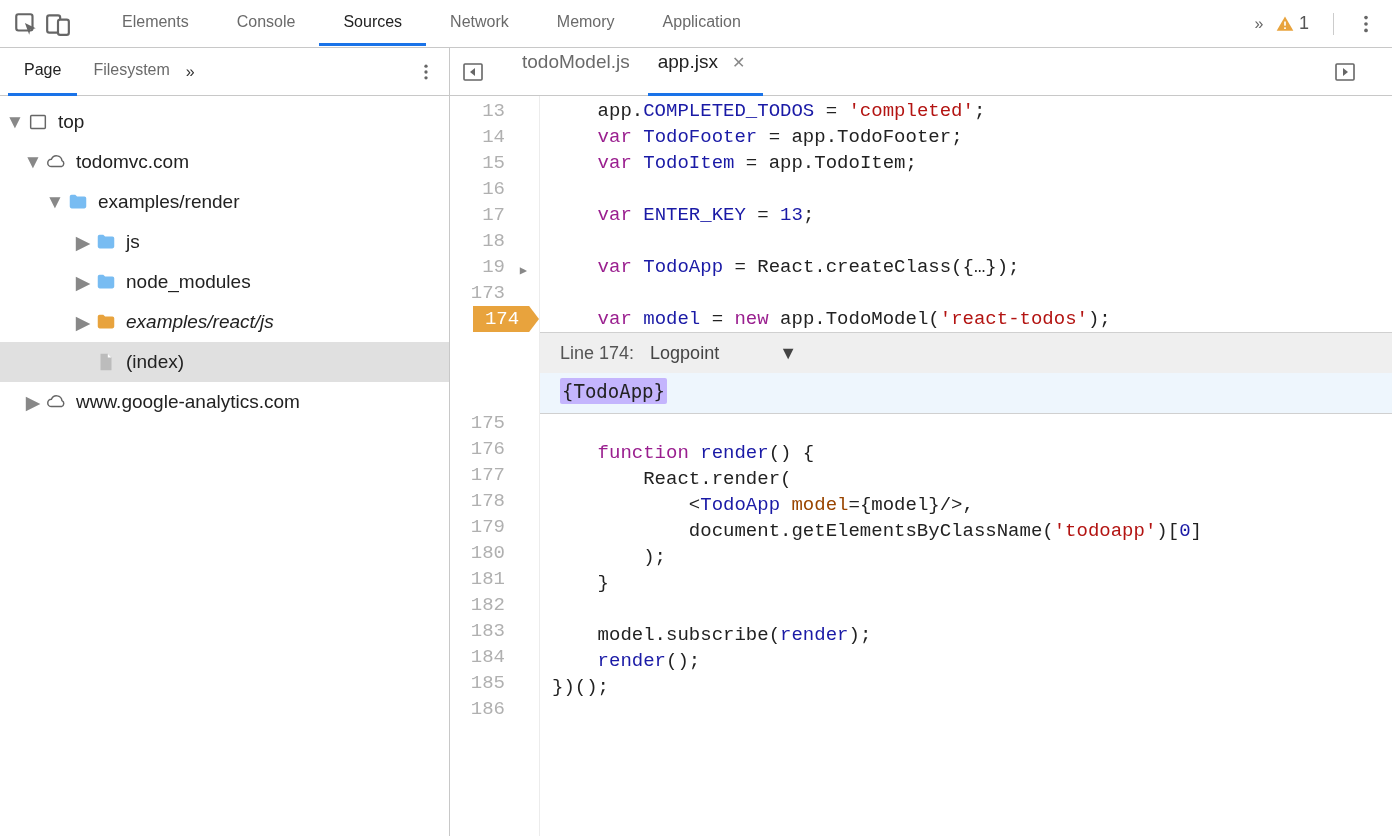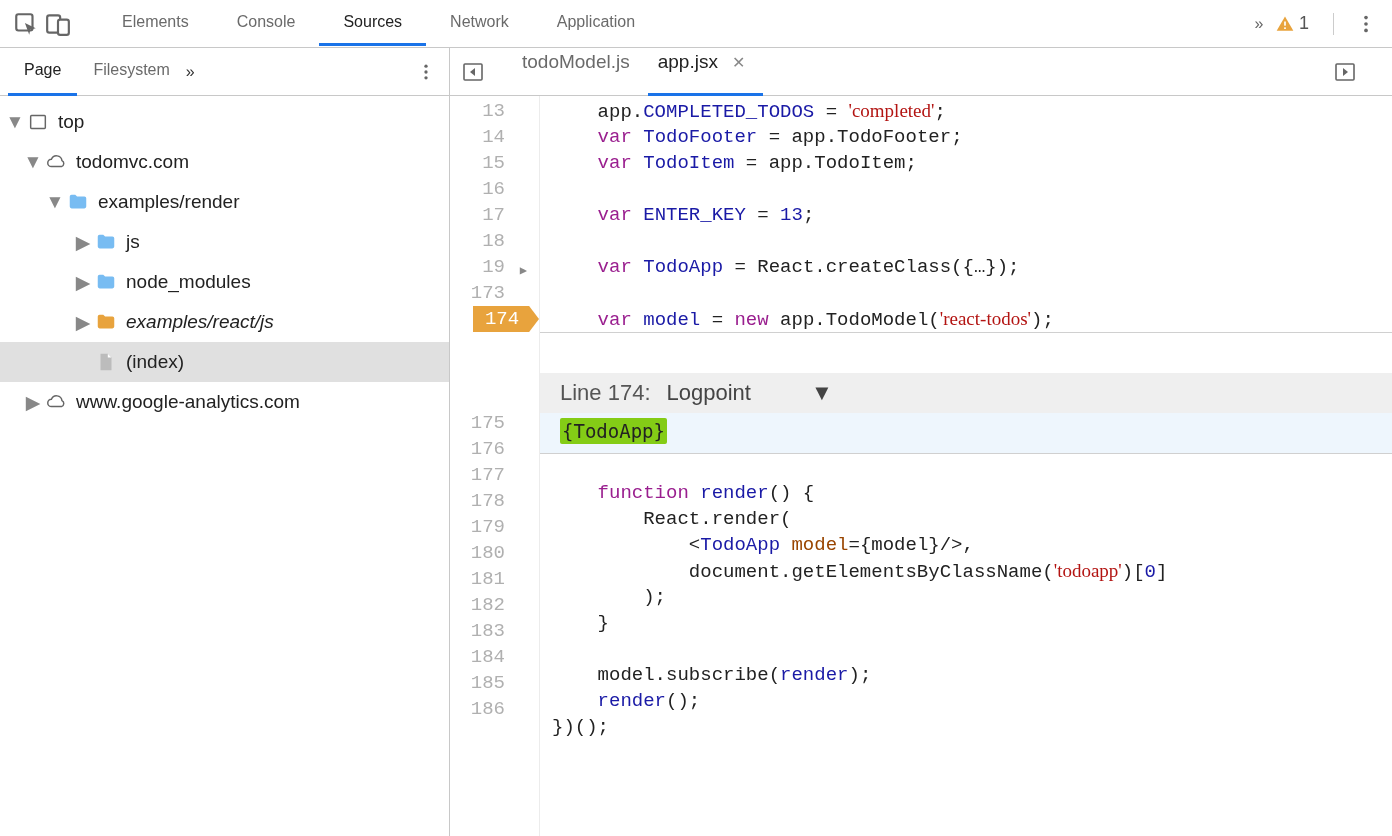--- a/index.html
+++ b/index.html
@@ -58,31 +58,31 @@
 .gutter .ln.fold { position: relative; }
 .gutter .ln.fold::after { content: "▶"; position: absolute; right: 12px; top: 4px; font-size: 12px; color: #888; }
 .gutter .ln.bp { position: relative; color: #fff; }
 .gutter .ln.bp .bp-badge { position: absolute; right: 0px; top: 0px; height: 26px; width: 66px; background: #e8a33d; display: flex; align-items: center; justify-content: center; padding-right: 8px; color: #fff; clip-path: polygon(0 0, 85% 0, 100% 50%, 85% 100%, 0 100%); font-weight: 500; }
 .gutter .inline-gap { background: transparent; }
 
 .code { flex: 1; white-space: pre; padding-top: 2px; color: #222; overflow: hidden;}
 .code .row { height: 26px; padding-left: 12px; }
 .kw { color: #9a1f8f; }
 .ident { color: #1a1aa6; }
-.str { color: #b31412; font-family: Liberation Serif, serif; }
+.str { color: #b31412; }
 .num { color: #1a1aa6; }
 .jsxattr { color: #994500; }
 .fn { color: #222; }
 
 
 .inline-widget { border-top: 1px solid #d0d0d0; border-bottom: 1px solid #d0d0d0; }
-.inline-header { background: #efefef; padding: 6px 20px; display: flex; align-items: center; gap: 16px; font-family: -apple-system, Helvetica, Arial, sans-serif; font-size: 22px; color: #555; height: 40px; margin-top: 40px;}
+.inline-header { background: #efefef; padding: 6px 20px; display: flex; align-items: center; gap: 16px; font-family: -apple-system, Helvetica, Arial, sans-serif; font-size: 18px; color: #555; height: 40px;}
 .inline-header .sel { display: flex; align-items: center; gap: 60px; color: #444; }
 .inline-body { background: #eef6fd; padding: 8px 20px 12px 20px; font-family: Menlo, Consolas, monospace; font-size: 19px; color: #222; height: 40px; display:flex; align-items:center;}
-.inline-body .hl { background: #84cc16; border-radius: 2px; padding: 0 2px; }
+.inline-body .hl { background: #c4b5fd; border-radius: 2px; padding: 0 2px; }
 
 svg { display: block; }
 </style>
 </head>
 <body>
 
 <svg width="0" height="0" style="position:absolute">
   <defs>
     <symbol id="i-select" viewBox="0 0 24 24">
         <rect x="3" y="3" width="15" height="15" rx="2" fill="none" stroke="currentColor" stroke-width="2"></rect>
@@ -135,20 +135,21 @@
   <div class="icon-btn">
       <svg width="26" height="26">
         <use href="#i-devices"></use>
       </svg>
     </div>
   <div class="tab-list" id="top-tab-list">
       <div class="tab">Elements</div>
       <div class="tab">Console</div>
       <div class="tab active">Sources</div>
       <div class="tab">Network</div>
+      <div class="tab">Memory</div>
       <div class="tab">Application</div>
     </div>
   <div class="icon-btn">
       <span>»</span>
     </div>
   <div class="right-area">
     <div class="warn">
       <svg width="20" height="20">
           <use href="#i-warn"></use>
         </svg>

